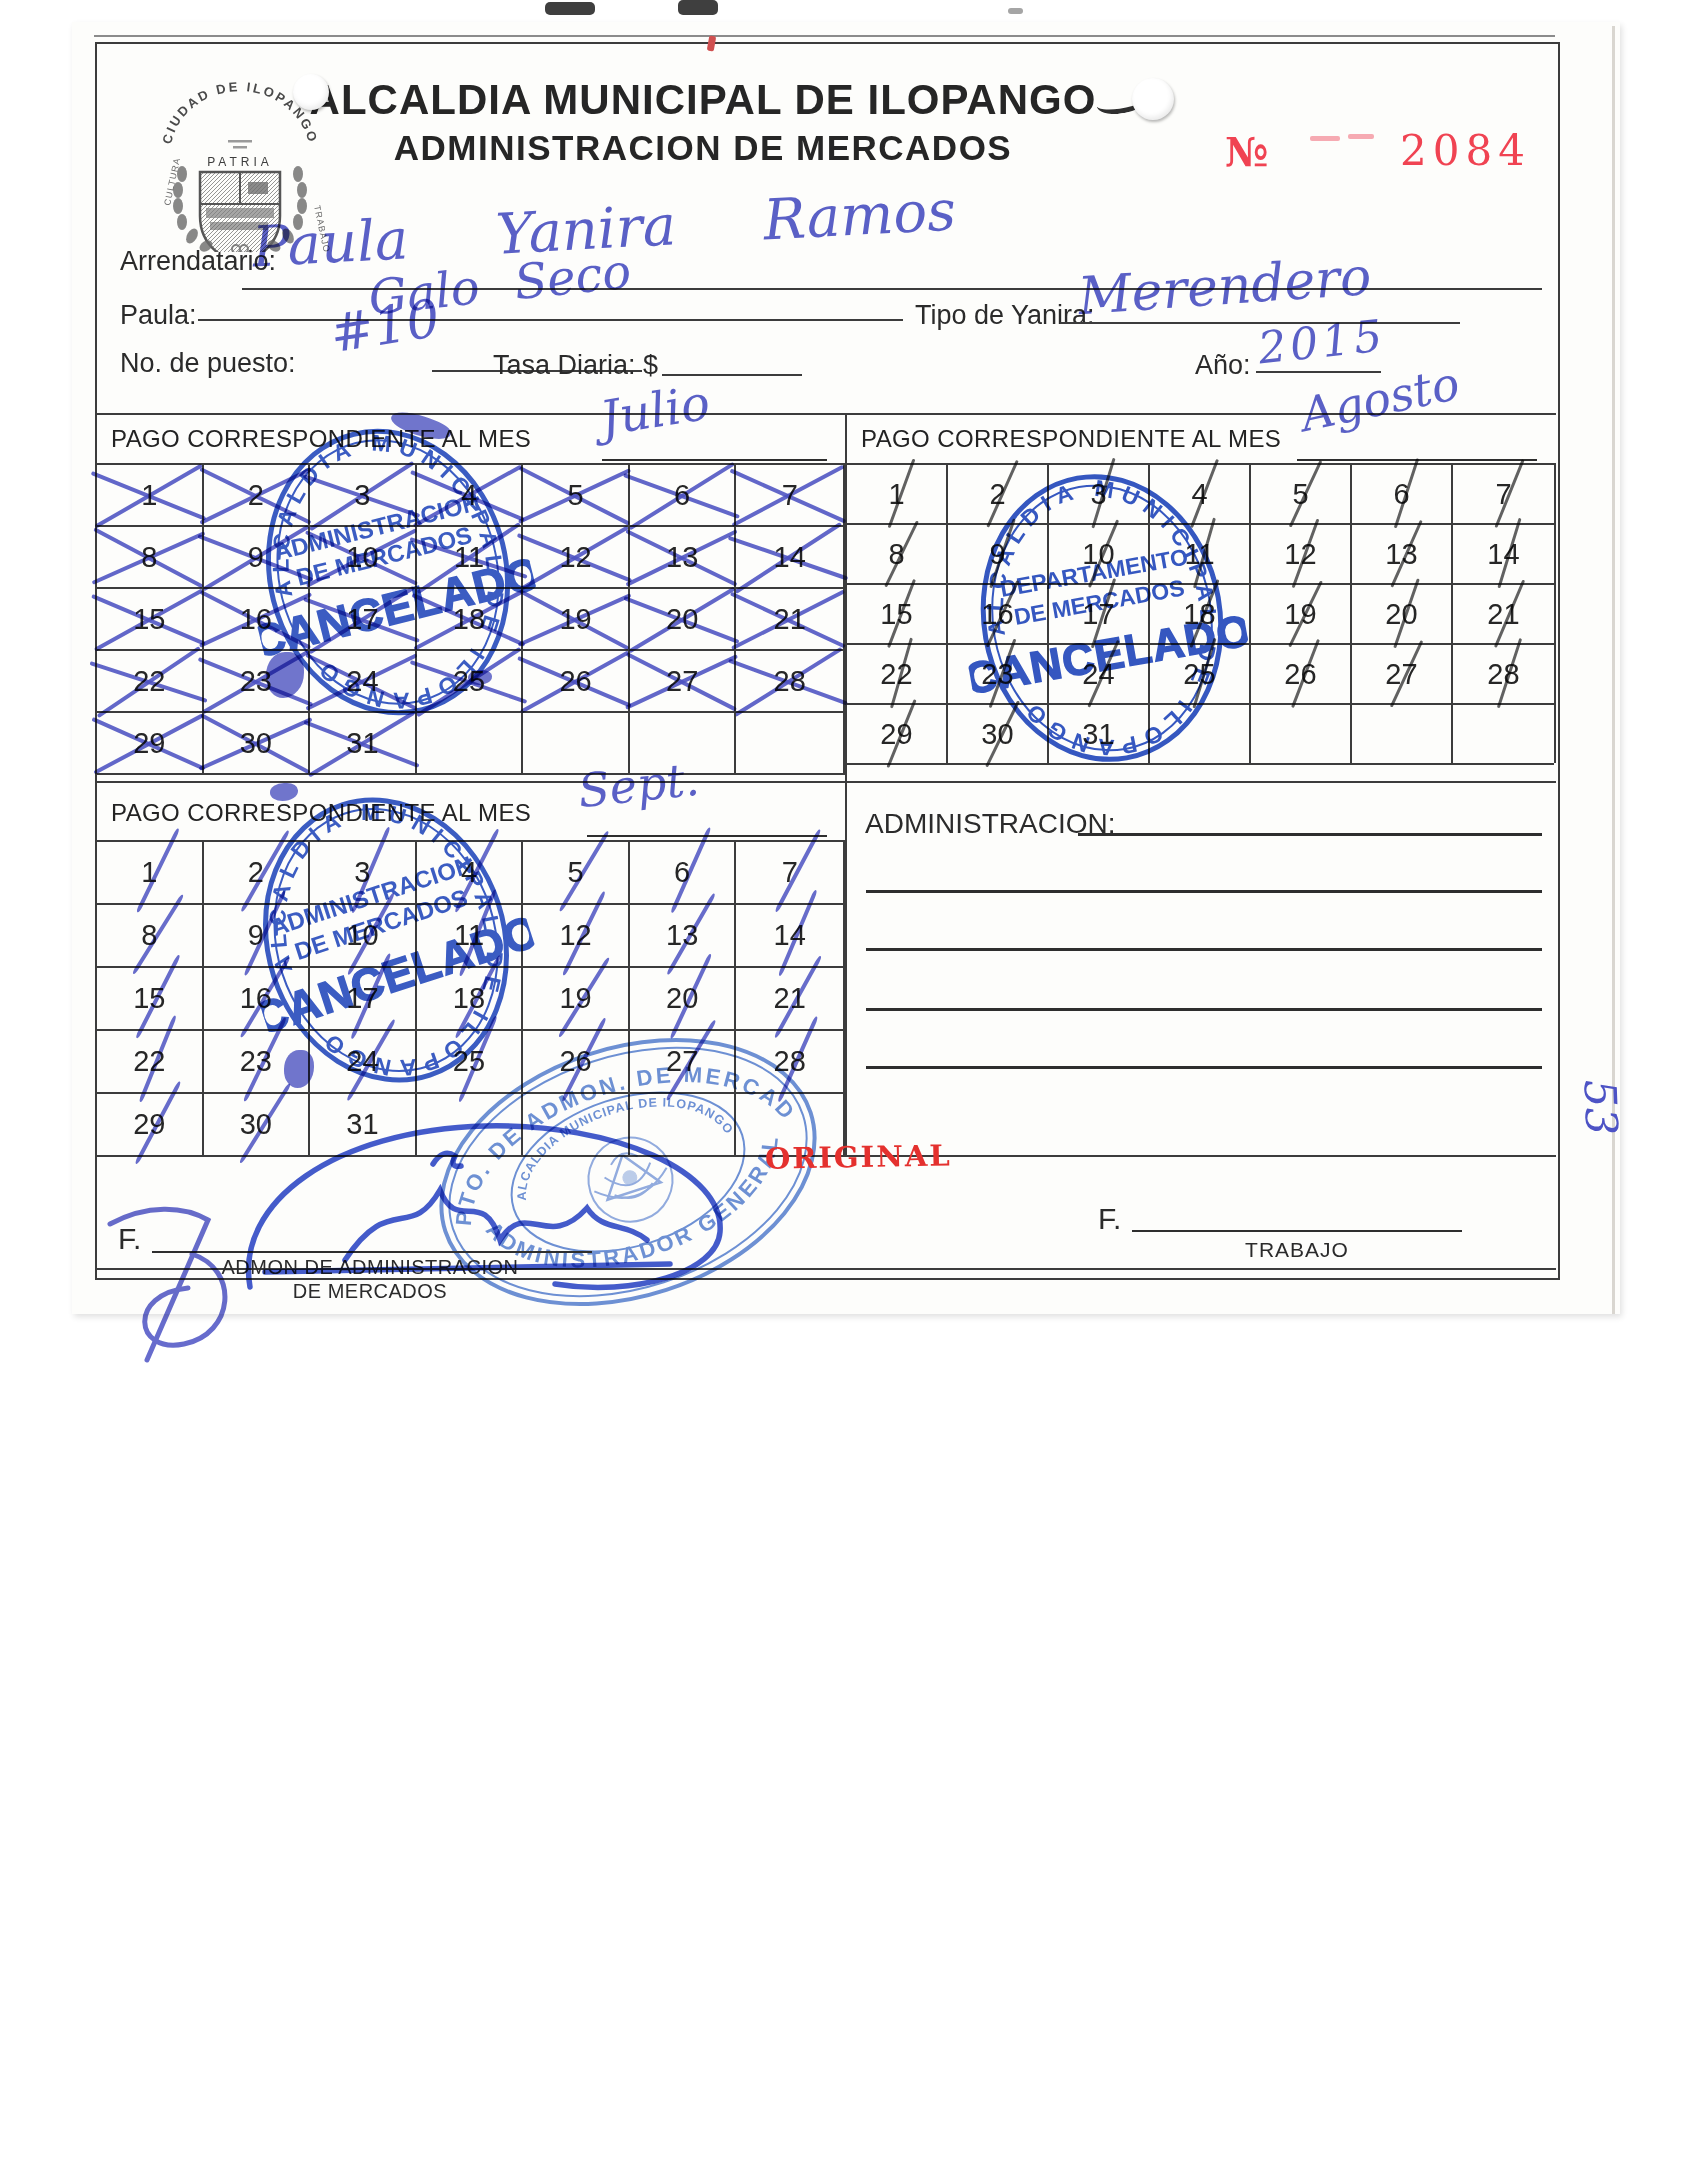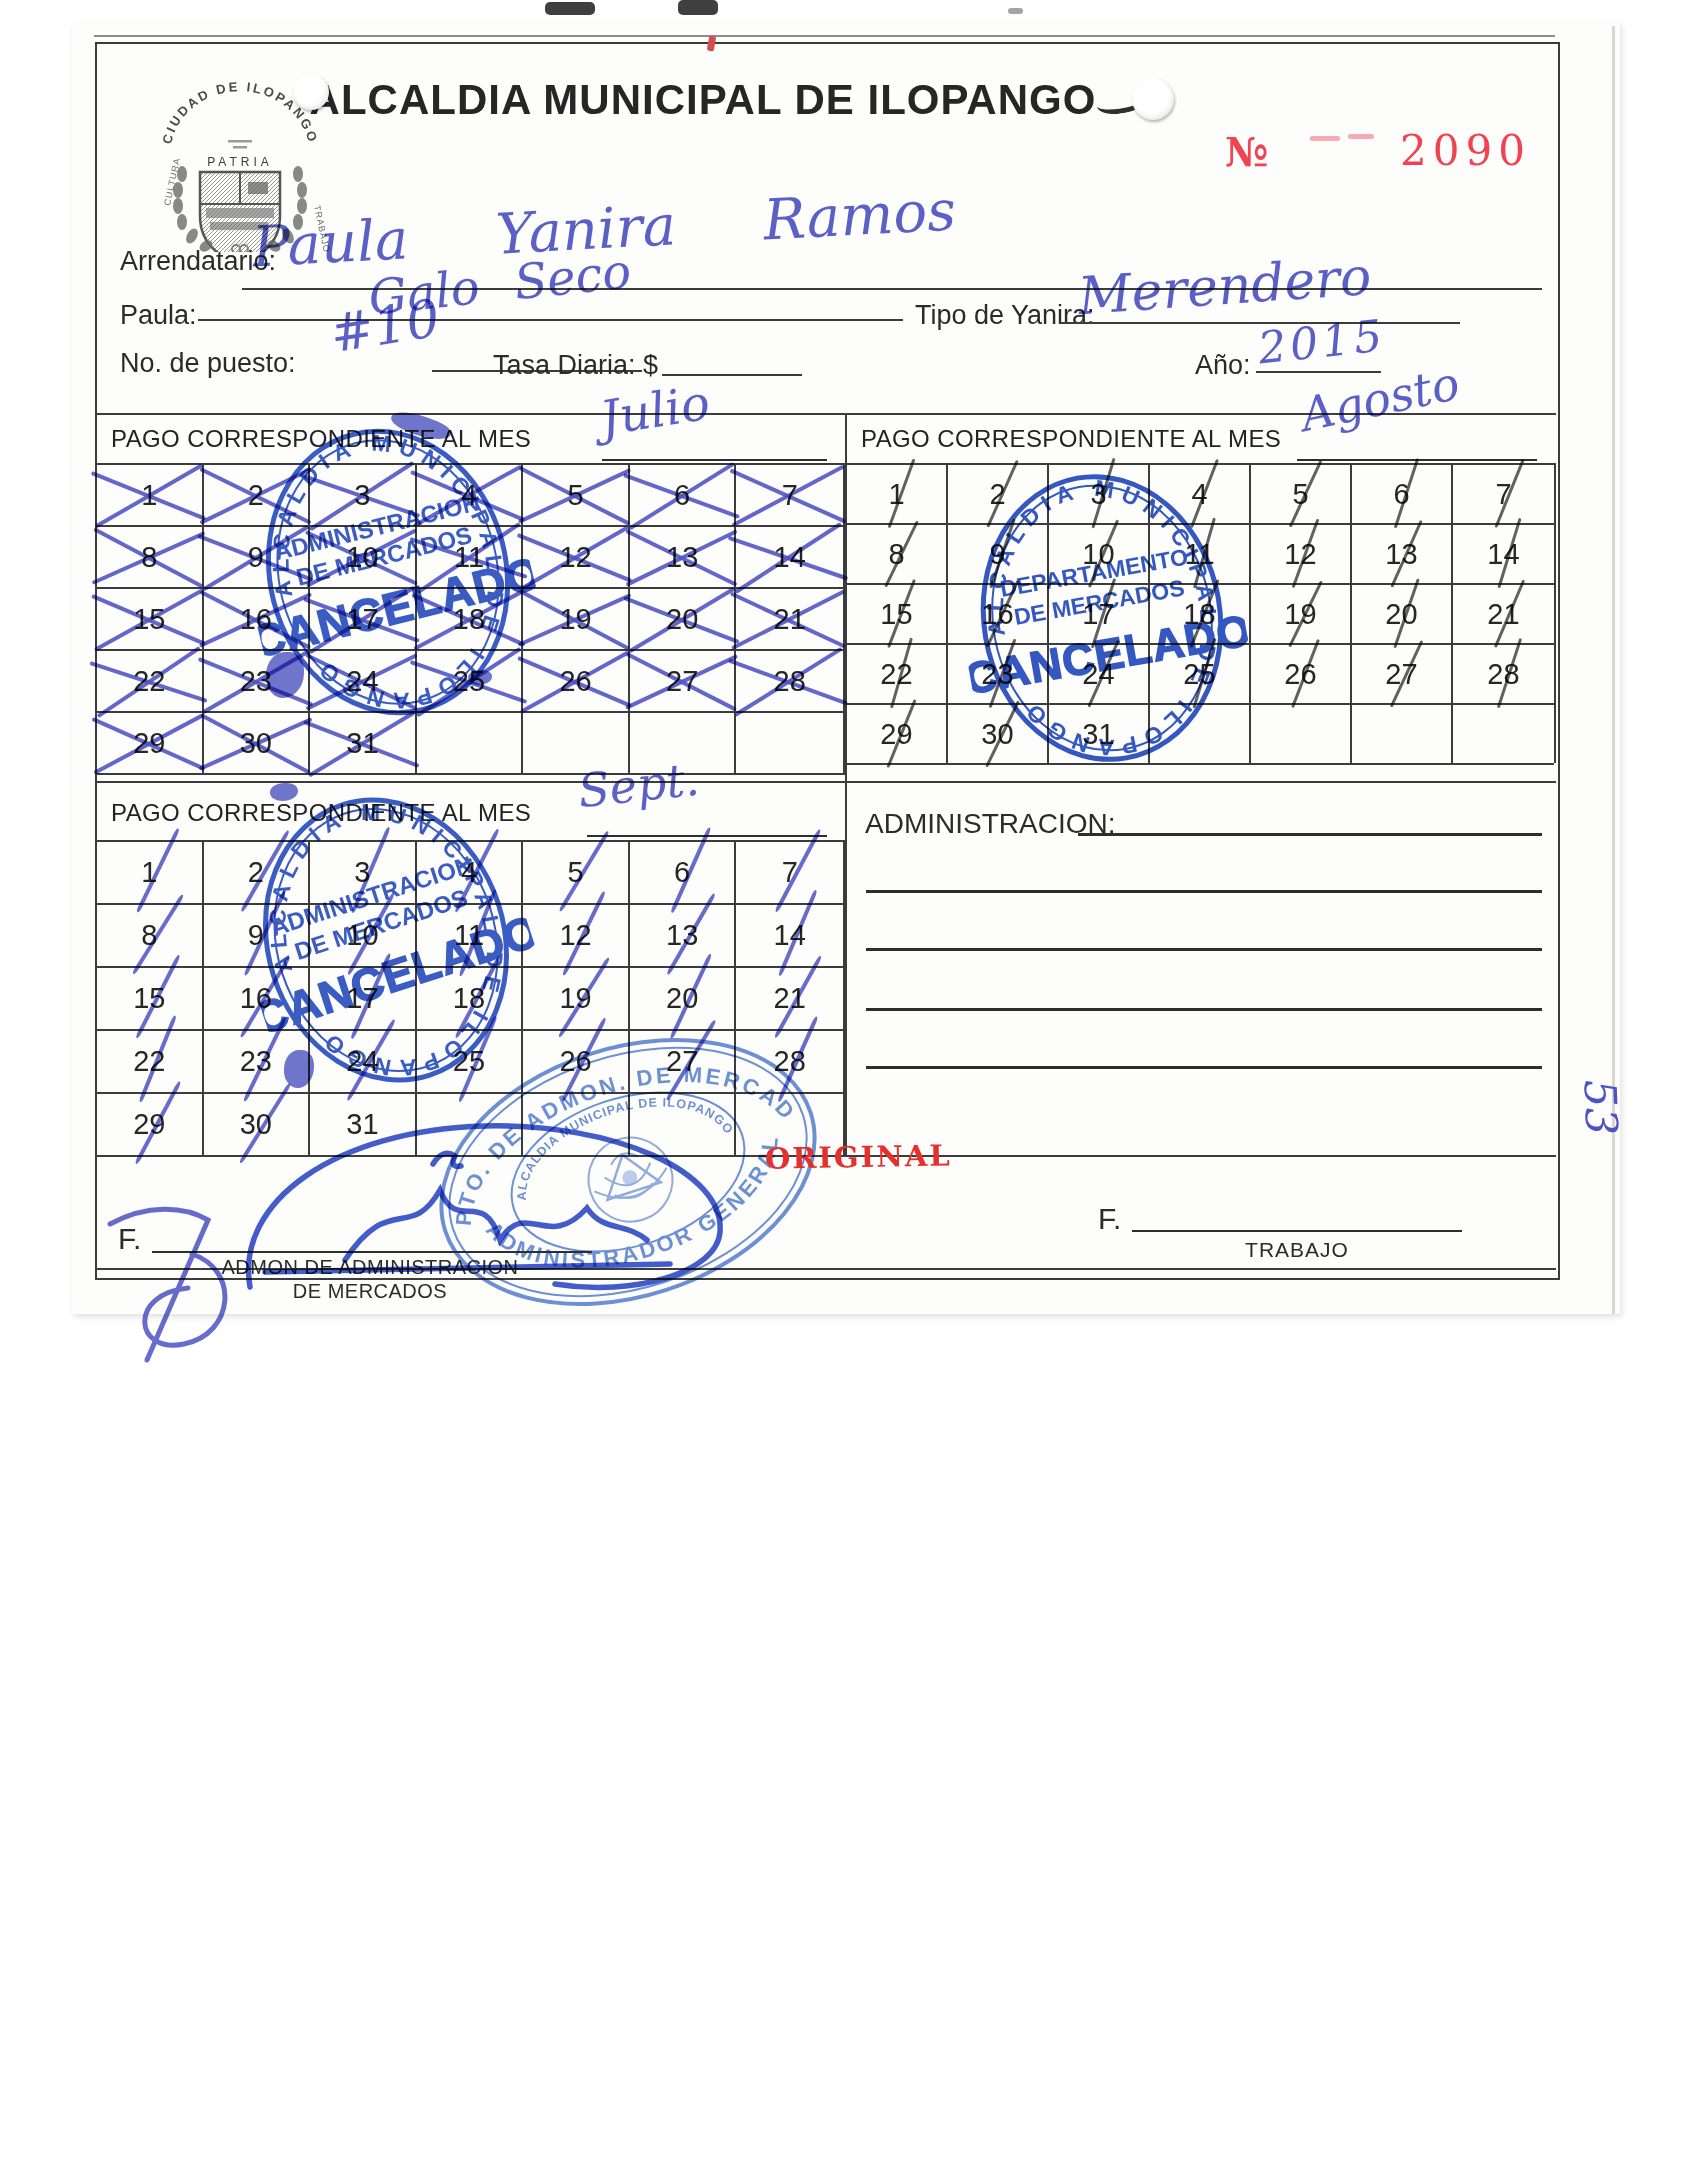--- a/index.html
+++ b/index.html
@@ -116,22 +116,23 @@
       <ellipse cx="140" cy="180" rx="5" ry="8" transform="rotate(-30 140 180)"></ellipse>
       <ellipse cx="126" cy="190" rx="5" ry="7" transform="rotate(-55 126 190)"></ellipse>
       <circle cx="88" cy="193" r="4" fill="none" stroke="#6b6b6b" stroke-width="2"></circle>
       <circle cx="96" cy="193" r="4" fill="none" stroke="#6b6b6b" stroke-width="2"></circle>
     </g>
     <text x="22" y="150" font-size="9" letter-spacing="1" fill="#6a6a6a" transform="rotate(-78 22 150)">CULTURA</text>
     <text x="166" y="150" font-size="9" letter-spacing="1" fill="#6a6a6a" transform="rotate(78 166 150)">TRABAJO</text>
   </svg>
 
   <div class="title" id="title1">ALCALDIA MUNICIPAL DE ILOPANGO</div>
+  <div class="title" id="title2">ADMINISTRACION DE MERCADOS</div>
   <div id="receipt-no">№</div>
-  <div id="receipt-num">2090</div>
+  <div id="receipt-num">2084</div>
   <div class="red-dash" style="left:1310px;top:136px;width:30px;"></div>
   <div class="red-dash" style="left:1348px;top:134px;width:26px;"></div>
 
   <div class="lbl" style="left:120px;top:246px;">Arrendatario:</div>
   <div class="rule" style="left:242px;top:288px;width:1300px;"></div>
   <div class="lbl" style="left:120px;top:300px;">Paula:</div>
   <div class="rule" style="left:198px;top:319px;width:705px;"></div>
   <div class="lbl" style="left:915px;top:300px;">Tipo de Yanira:</div>
   <div class="rule" style="left:1060px;top:322px;width:400px;"></div>
   <div class="lbl" style="left:120px;top:348px;">No. de puesto:</div>

